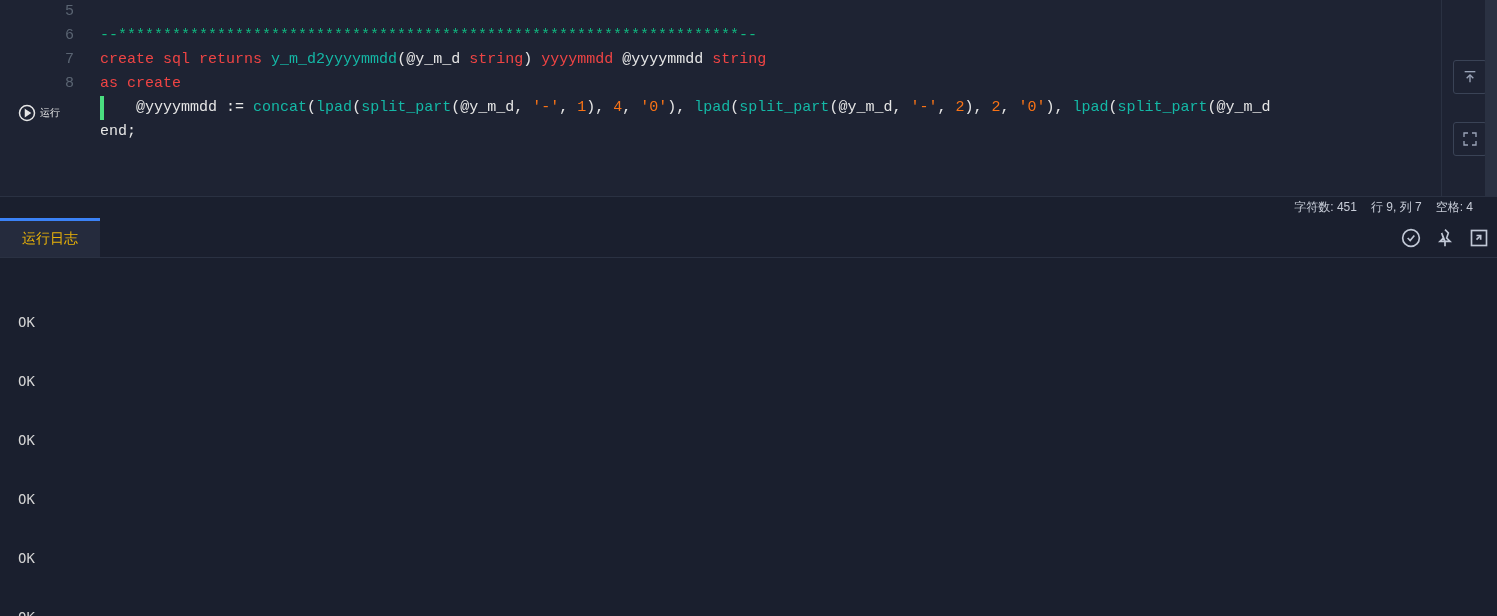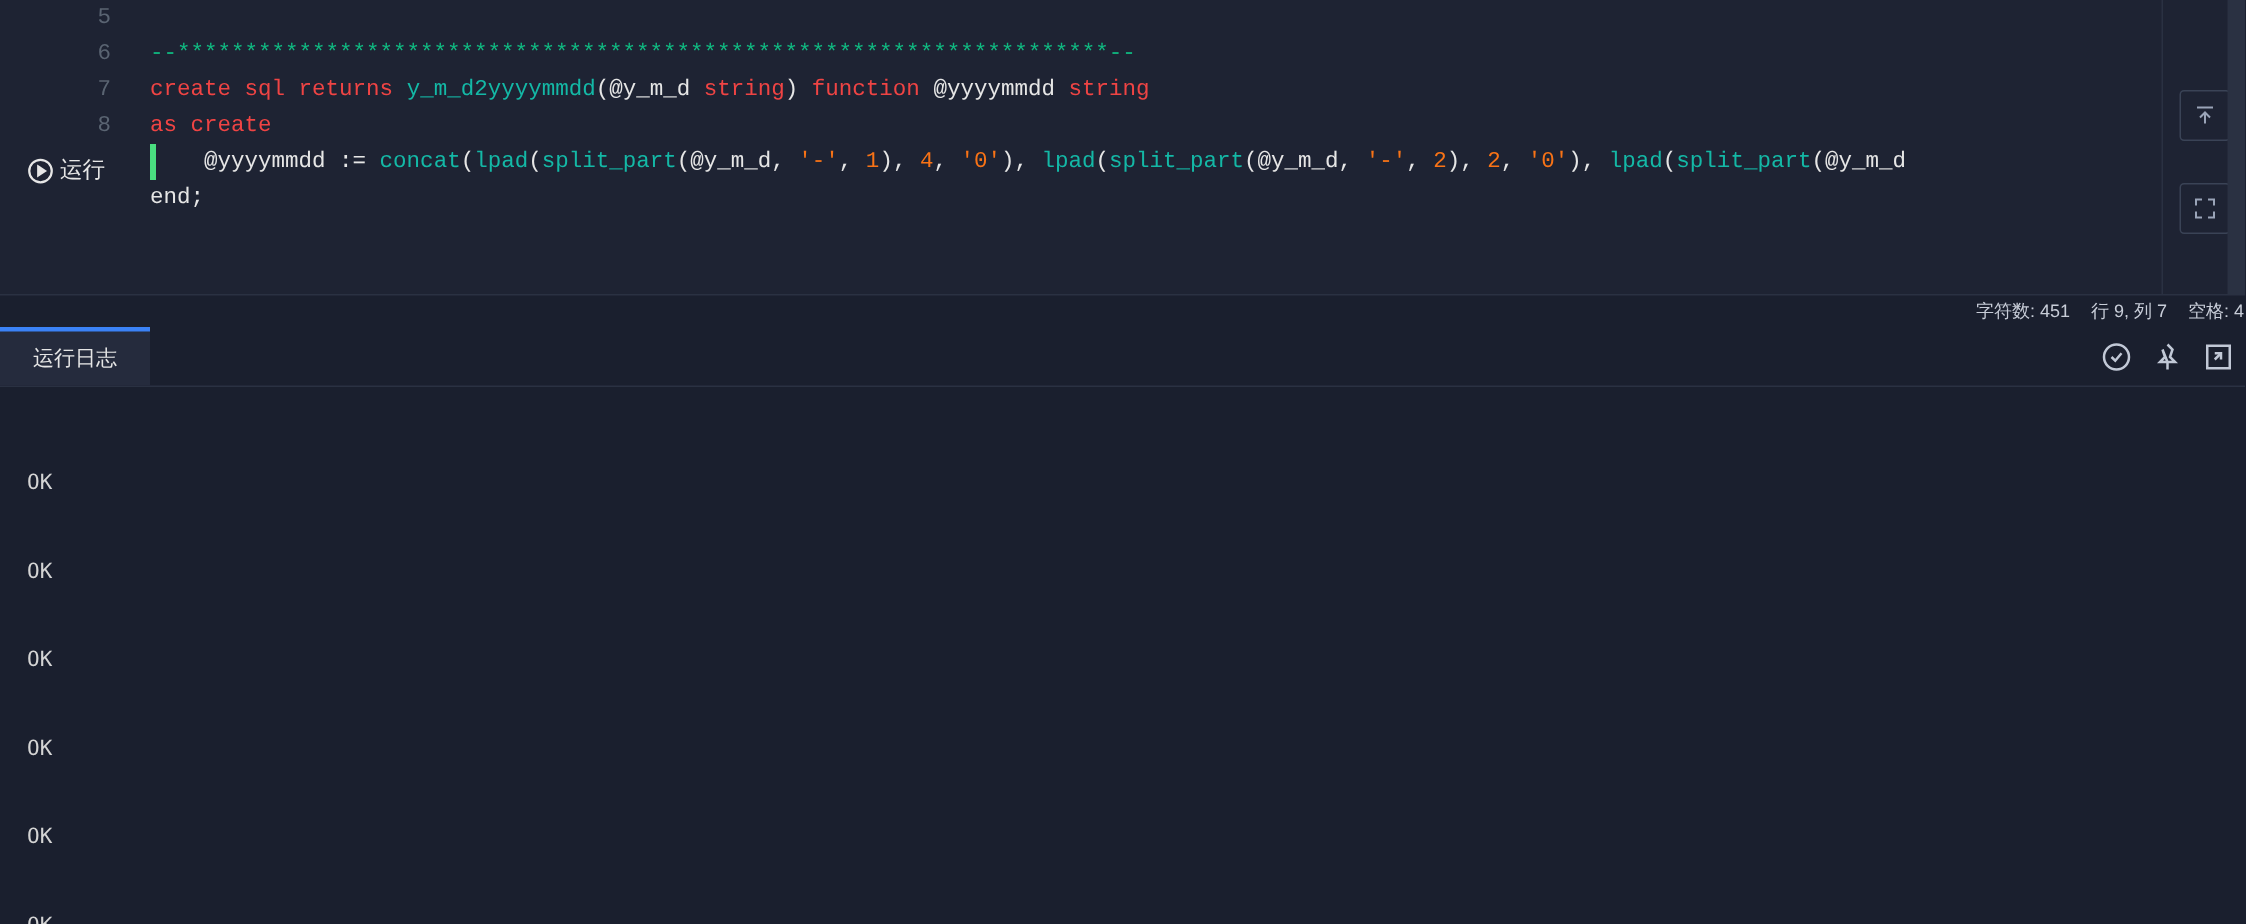--- a/index.html
+++ b/index.html
@@ -9,29 +9,29 @@
 .gutter { position:absolute; left:0; top:0; width:92px; height:100%; text-align:right; color:#5a6472; font-size:15px; line-height:24px; padding-top:0; }
 .gutter .ln { padding-right:18px; height:24px; }
 .code { position:absolute; left:100px; right:60px; top:0; font-size:15px; line-height:24px; white-space:pre; overflow:hidden; }
 .cursor-line-bg { position:absolute; left:100px; width:4px; height:24px; background:#4ade80; }
 .kw-blue { color:#ef4444; }
 .fn-pink { color:#14b8a6; }
 .str { color:#f97316; }
 .num { color:#f97316; }
 .comment { color:#10b981; }
 .ident { color:#e6e6e6; }
-.run-btn { position:absolute; left:18px; top:104px; display:flex; align-items:center; gap:4px; color:#e6e6e6; font-size:15px; font-family:sans-serif; cursor:pointer;justify-content:flex-end; }
+.run-btn { position:absolute; left:18px; top:104px; display:flex; align-items:center; gap:4px; color:#e6e6e6; font-size:10px; font-family:sans-serif; cursor:pointer;justify-content:flex-end; }
 .run-btn svg { width:18px; height:18px; }
 .side-bar { position:absolute; right:0; top:0; width:56px; height:100%; border-left:1px solid #2a3142; display:flex; flex-direction:column; align-items:center; padding-top:60px; gap:28px; }
 .side-btn { width:34px; height:34px; border:1px solid #3a4356; border-radius:3px; display:flex; align-items:center; justify-content:center; color:#9aa4b8; cursor:pointer; }
 .side-btn svg { width:16px; height:16px; }
-.status-bar { height:22px; background:#1a1f2e; border-top:1px solid #2a3142; display:flex; justify-content:flex-end; align-items:center; padding:0 1px; gap:14px; font-family:sans-serif; font-size:12px; color:#c8cdd8; }
+.status-bar { height:22px; background:#1a1f2e; border-top:1px solid #2a3142; display:flex; justify-content:flex-end; align-items:center; padding:0 24px; gap:14px; font-family:sans-serif; font-size:12px; color:#c8cdd8; }
 .log-panel { flex:1; background:#1a1f2e; display:flex; flex-direction:column; overflow:hidden; }
 .log-tabs { height:40px; display:flex; align-items:stretch; border-bottom:1px solid #2a3142; position:relative; }
-.log-tab { height:100%; padding:0 22px; display:flex; align-items:center; font-family:sans-serif; font-size:14px; color:#e5e5e5; background:#252b3d; border-top:3px solid #3b82f6; cursor:pointer; }
+.log-tab { height:100%; padding:0 22px; display:flex; align-items:center; font-family:sans-serif; font-size:14px; color:#eab308; background:#252b3d; border-top:3px solid #3b82f6; cursor:pointer; }
 .log-actions { position:absolute; right:8px; top:0; height:100%; display:flex; align-items:center; gap:14px; }
 .log-actions .act { width:20px; height:20px; color:#c1c8d6; cursor:pointer; display:flex; align-items:center; justify-content:center; }
 .log-body { flex:1; padding:16px 18px 6px; font-size:14px; line-height:22px; overflow:auto; white-space:pre; font-family:"Consolas","Monaco",monospace; }
 .log-line { display:block; }
 .c-plain { color:#d4d4d4;margin-top:15px; }
 .top-scroll { position:absolute; right:0; top:0; width:12px; height:196px; background:#2a3142; }
 </style>
 </head>
 <body>
 
@@ -40,21 +40,21 @@
   <div class="editor-area">
     <div class="gutter">
       <div class="ln">5</div>
       <div class="ln">6</div>
       <div class="ln">7</div>
       <div class="ln">8</div>
     </div>
     <div class="cursor-line-bg" style="top:96px"></div>
     <div class="code">
 <span class="comment">--*********************************************************************--</span>
-<span><span class="kw-blue">create</span> <span class="kw-blue">sql</span> <span class="kw-blue">returns</span> <span class="fn-pink">y_m_d2yyyymmdd</span><span class="ident">(</span><span class="ident">@y_m_d</span> <span class="kw-blue">string</span><span class="ident">)</span> <span class="kw-blue">function</span> <span class="ident">@yyyymmdd</span> <span class="kw-blue">string</span></span>
+<span><span class="kw-blue">create</span> <span class="kw-blue">sql</span> <span class="kw-blue">returns</span> <span class="fn-pink">y_m_d2yyyymmdd</span><span class="ident">(</span><span class="ident">@y_m_d</span> <span class="kw-blue">string</span><span class="ident">)</span> <span class="kw-blue">yyyymmdd</span> <span class="ident">@yyyymmdd</span> <span class="kw-blue">string</span></span>
 <span><span class="kw-blue">as</span> <span class="kw-blue">create</span></span>
 <span>    <span class="ident">@yyyymmdd</span> <span class="ident">:=</span> <span class="fn-pink">concat</span><span class="ident">(</span><span class="fn-pink">lpad</span><span class="ident">(</span><span class="fn-pink">split_part</span><span class="ident">(</span><span class="ident">@y_m_d</span><span class="ident">, </span><span class="str">'-'</span><span class="ident">, </span><span class="num">1</span><span class="ident">), </span><span class="num">4</span><span class="ident">, </span><span class="str">'0'</span><span class="ident">), </span><span class="fn-pink">lpad</span><span class="ident">(</span><span class="fn-pink">split_part</span><span class="ident">(</span><span class="ident">@y_m_d</span><span class="ident">, </span><span class="str">'-'</span><span class="ident">, </span><span class="num">2</span><span class="ident">), </span><span class="num">2</span><span class="ident">, </span><span class="str">'0'</span><span class="ident">), </span><span class="fn-pink">lpad</span><span class="ident">(</span><span class="fn-pink">split_part</span><span class="ident">(</span><span class="ident">@y_m_d</span></span>
 <span class="ident">end;</span>
     </div>
 
     <div class="run-btn">
       <svg viewBox="0 0 24 24" fill="none" stroke="currentColor" stroke-width="2">
           <circle cx="12" cy="12" r="10"></circle>
           <polygon points="10,8 16,12 10,16" fill="currentColor"></polygon>
         </svg>

